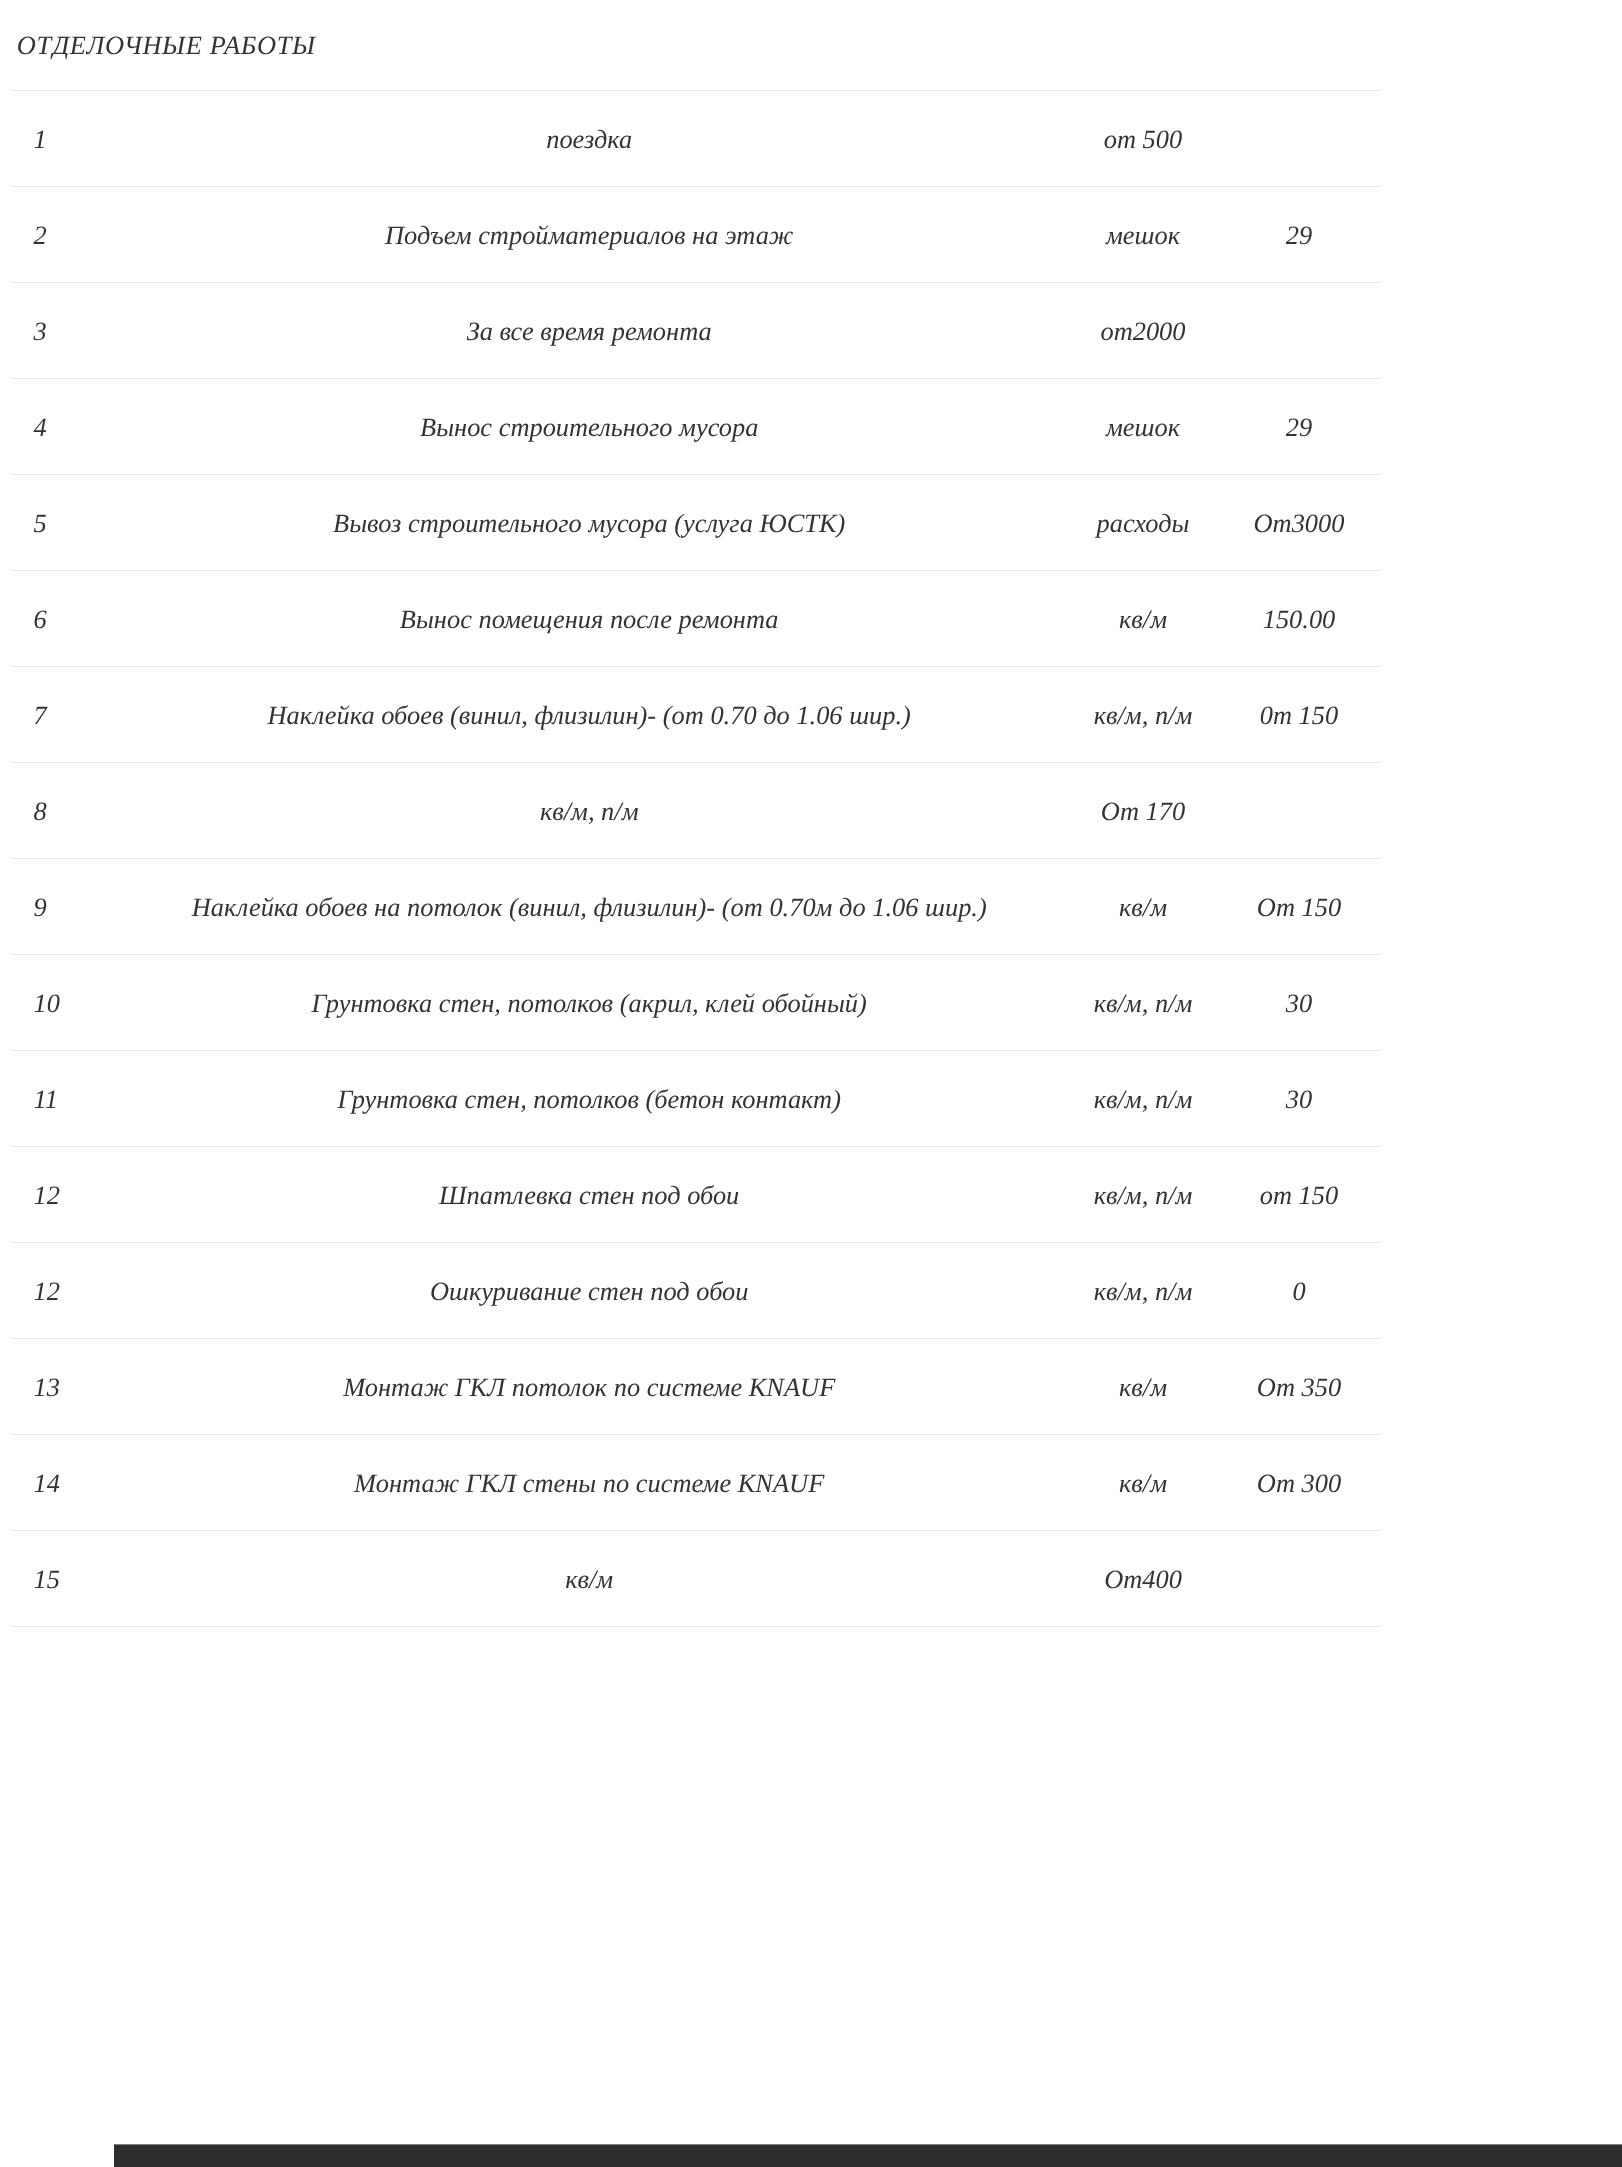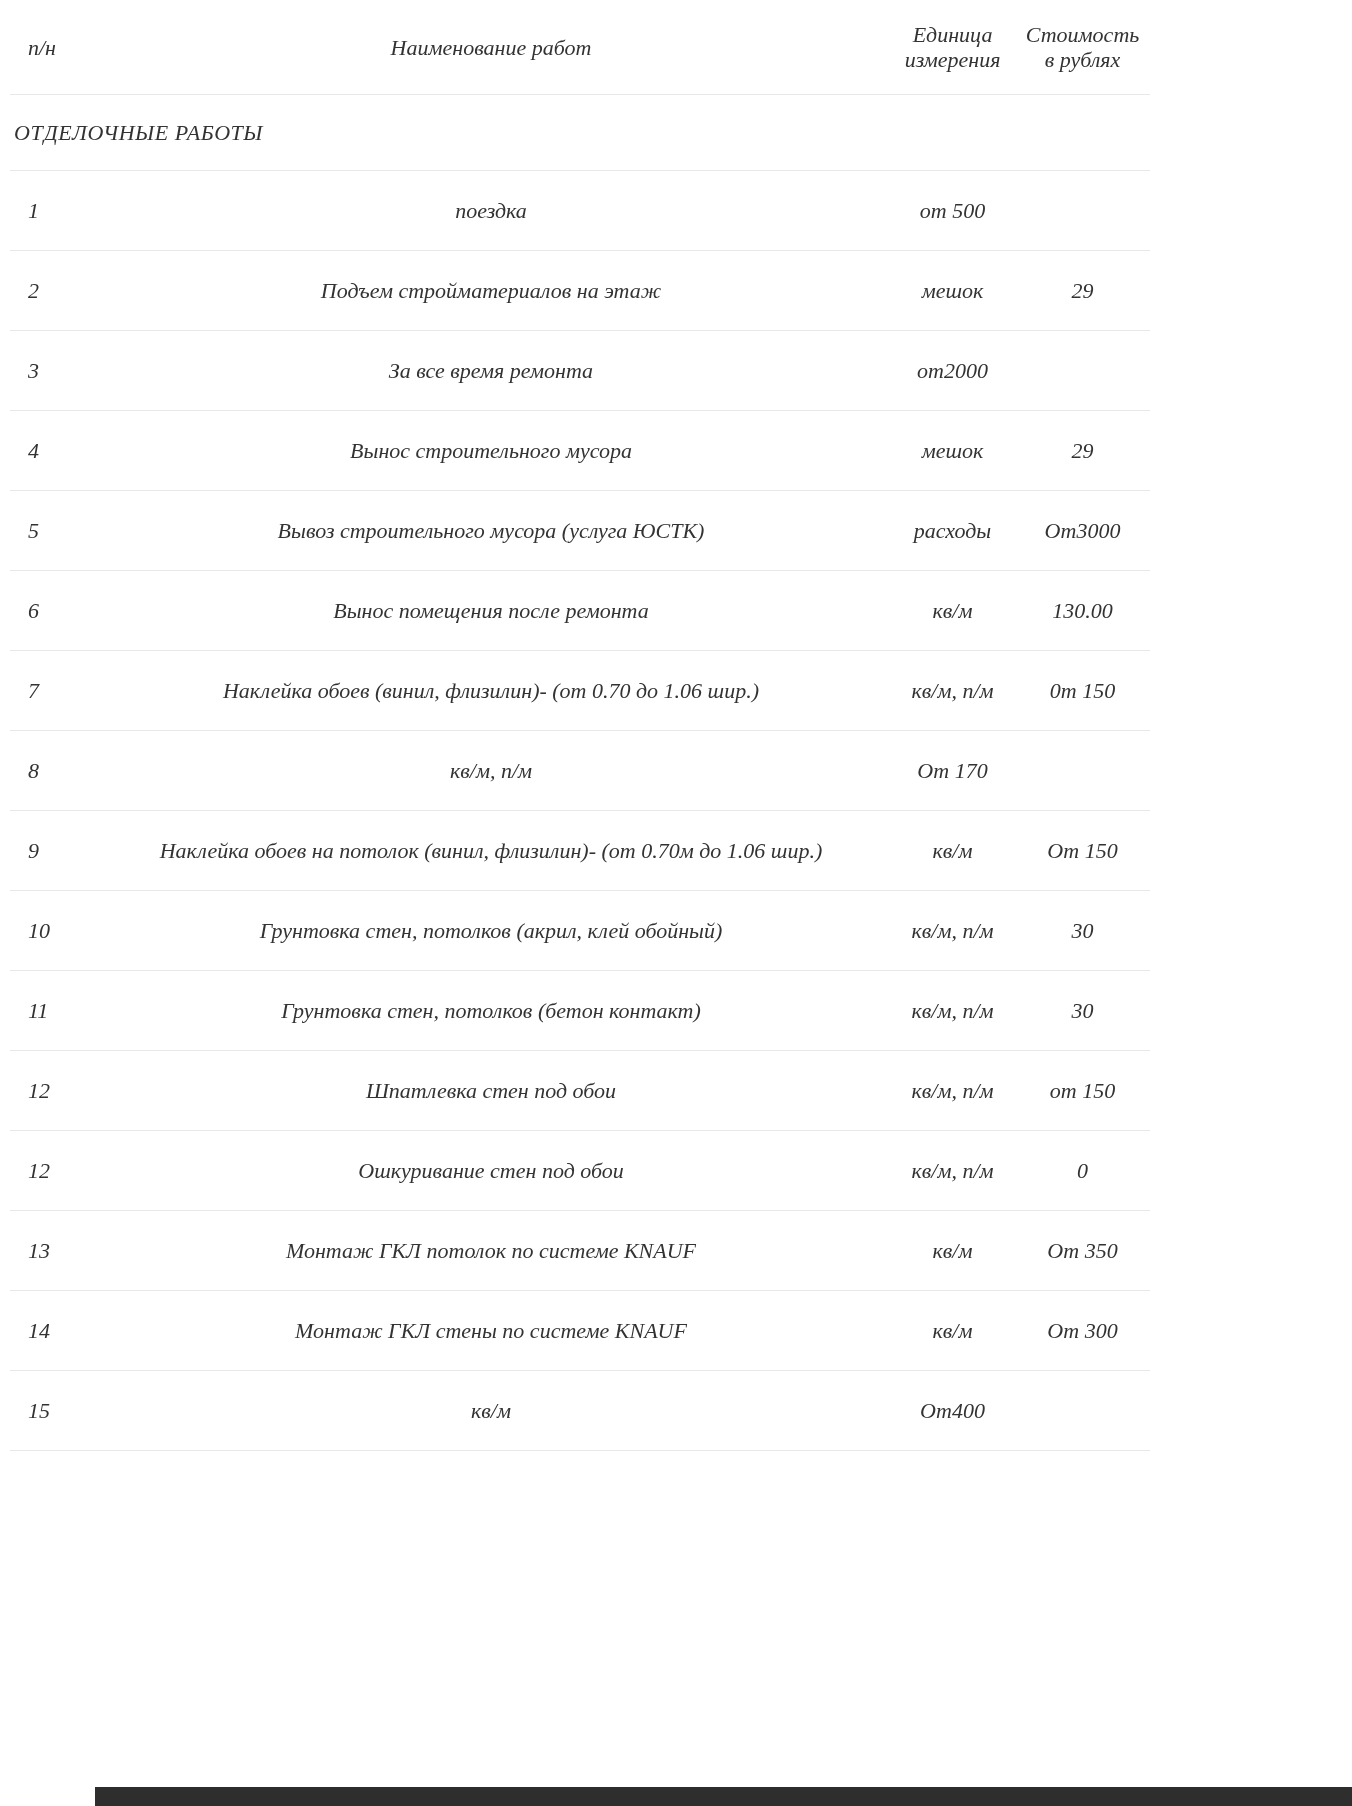--- a/index.html
+++ b/index.html
@@ -52,26 +52,20 @@
     bottom: 0;
     height: 19px;
     background: #2e2e2e;
   }
 </style>
 </head>
 <body>
 
 <div class="table">
 
-  <div class="row header-row">
-    <div class="cell c-num">п/н</div>
-    <div class="cell c-name">Наименование работ</div>
-    <div class="cell c-unit">Единица измерения</div>
-    <div class="cell c-price">Стоимость в рублях</div>
-  </div>
 
   <div class="row section-row">
     <div class="cell section-title">ОТДЕЛОЧНЫЕ РАБОТЫ</div>
   </div>
 
   <div id="rows-container">
   <div class="row data-row">
     <div class="cell c-num">1</div>
     <div class="cell c-unit">поездка</div>
     <div class="cell c-price">от 500</div>
@@ -101,21 +95,21 @@
     <div class="cell c-num">5</div>
     <div class="cell c-name">Вывоз строительного мусора (услуга ЮСТК)</div>
     <div class="cell c-unit">расходы</div>
     <div class="cell c-price">От3000</div>
   </div>
 
   <div class="row data-row">
     <div class="cell c-num">6</div>
     <div class="cell c-name">Вынос помещения после ремонта</div>
     <div class="cell c-unit">кв/м</div>
-    <div class="cell c-price">130.00</div>
+    <div class="cell c-price">150.00</div>
   </div>
 
   <div class="row data-row">
     <div class="cell c-num">7</div>
     <div class="cell c-name">Наклейка обоев (винил, флизилин)- (от 0.70 до 1.06 шир.)</div>
     <div class="cell c-unit">кв/м, п/м</div>
     <div class="cell c-price">0т 150</div>
   </div>
 
   <div class="row data-row">

